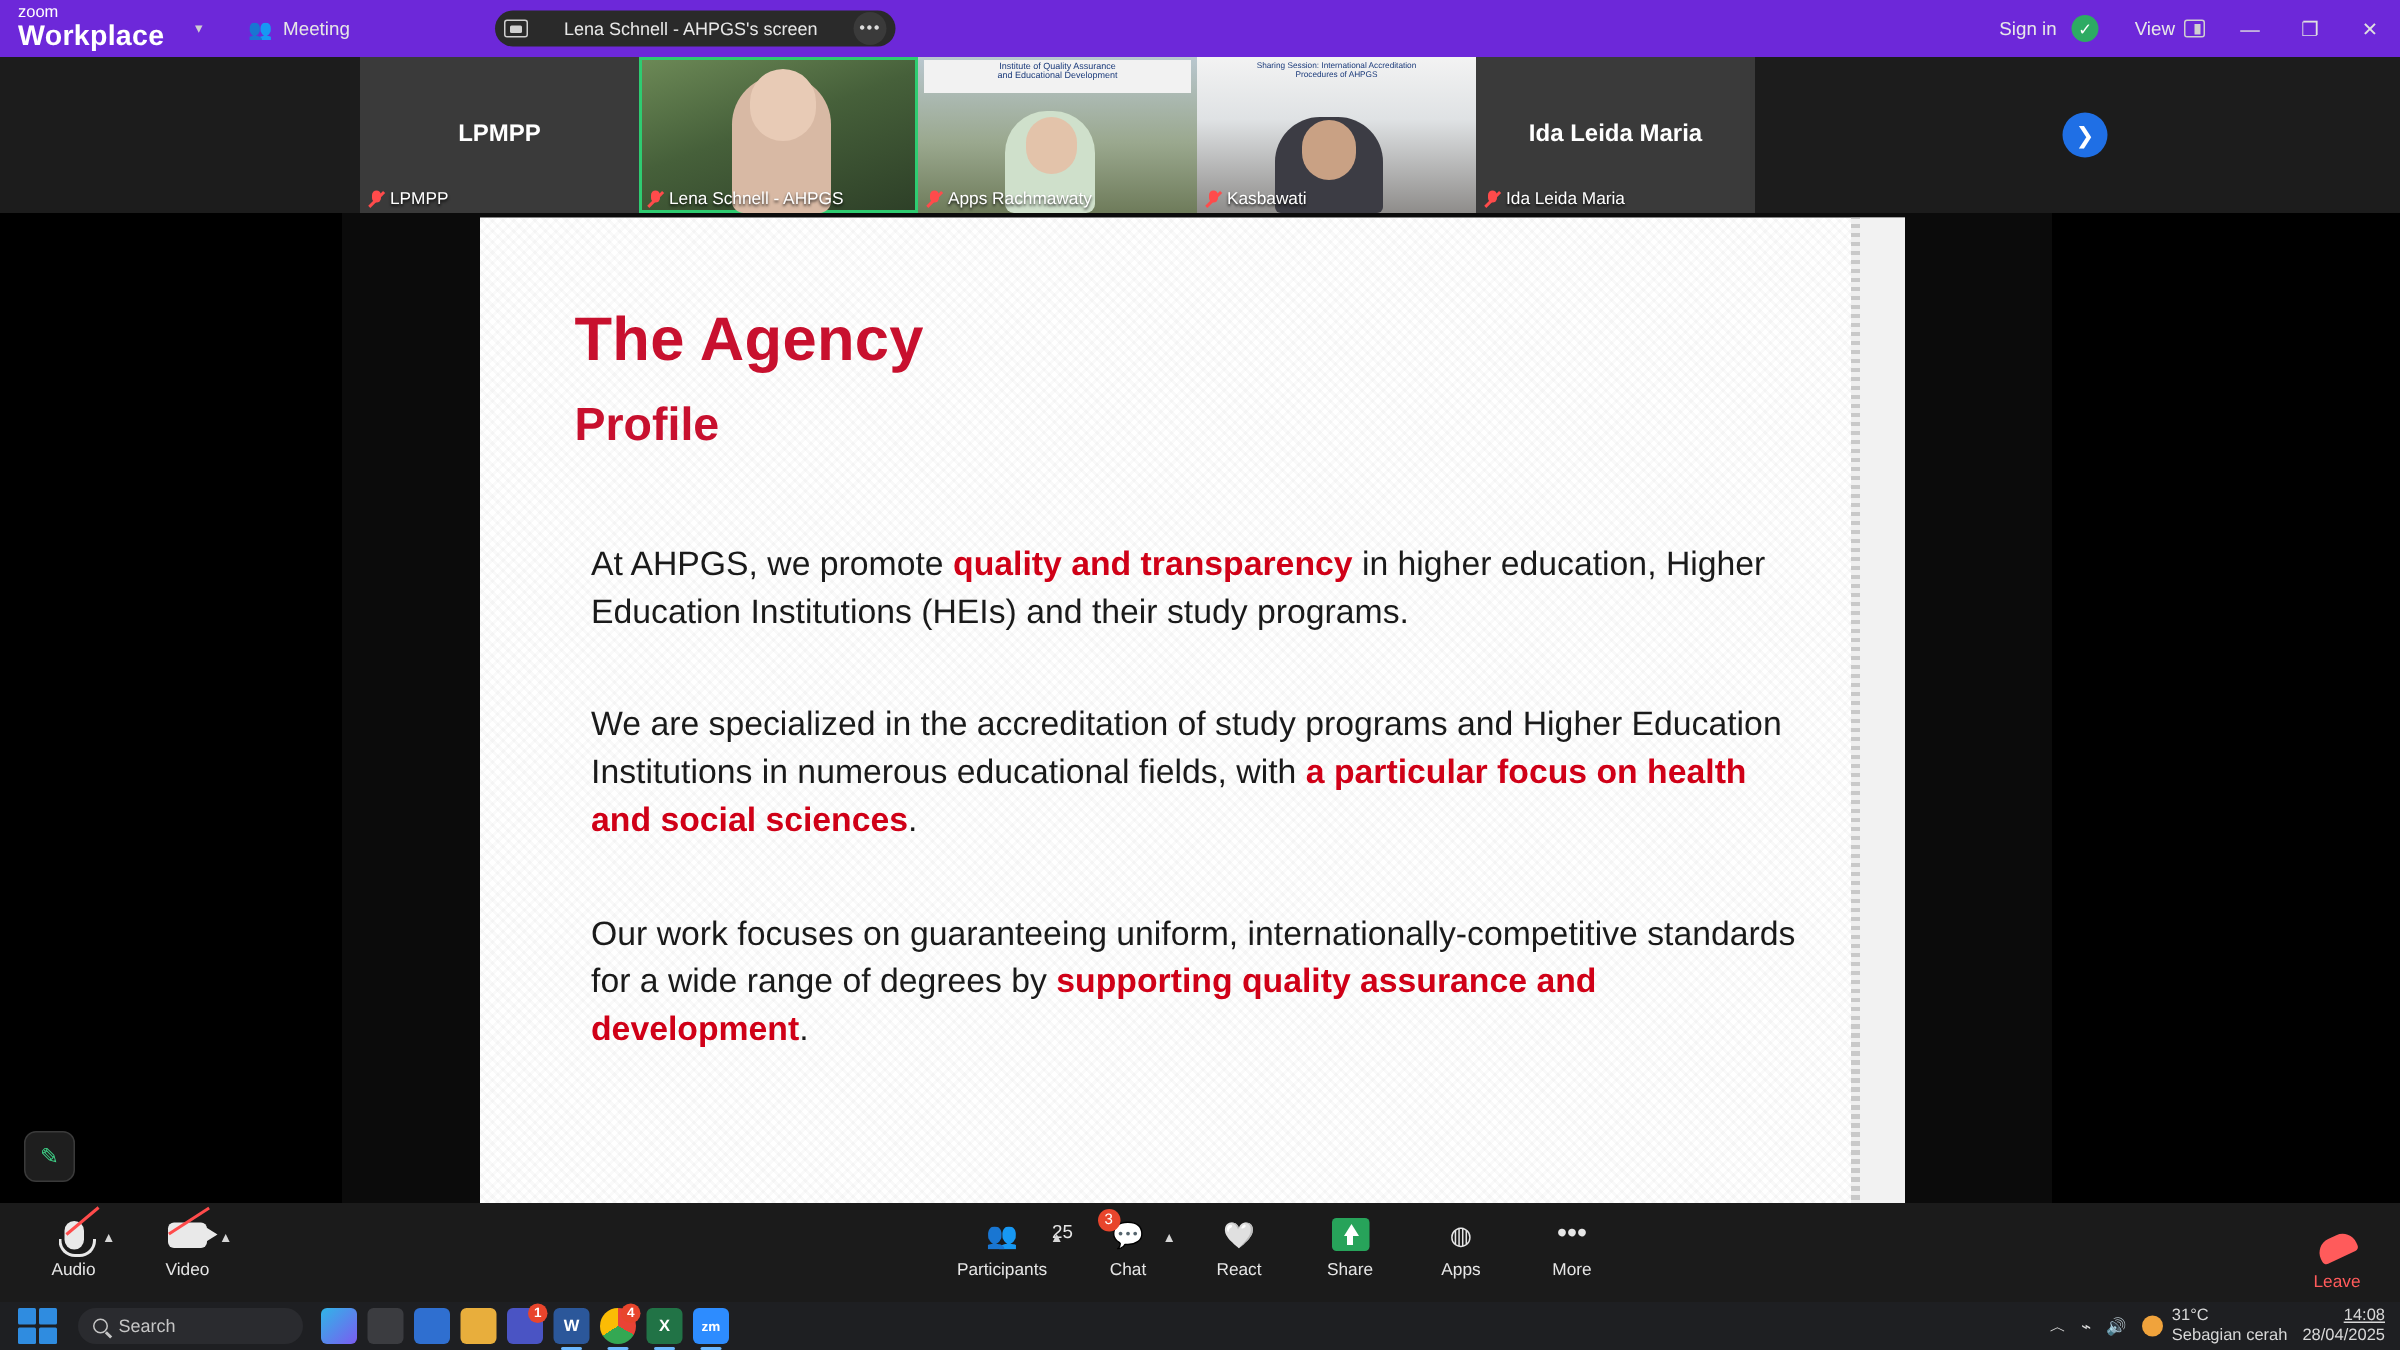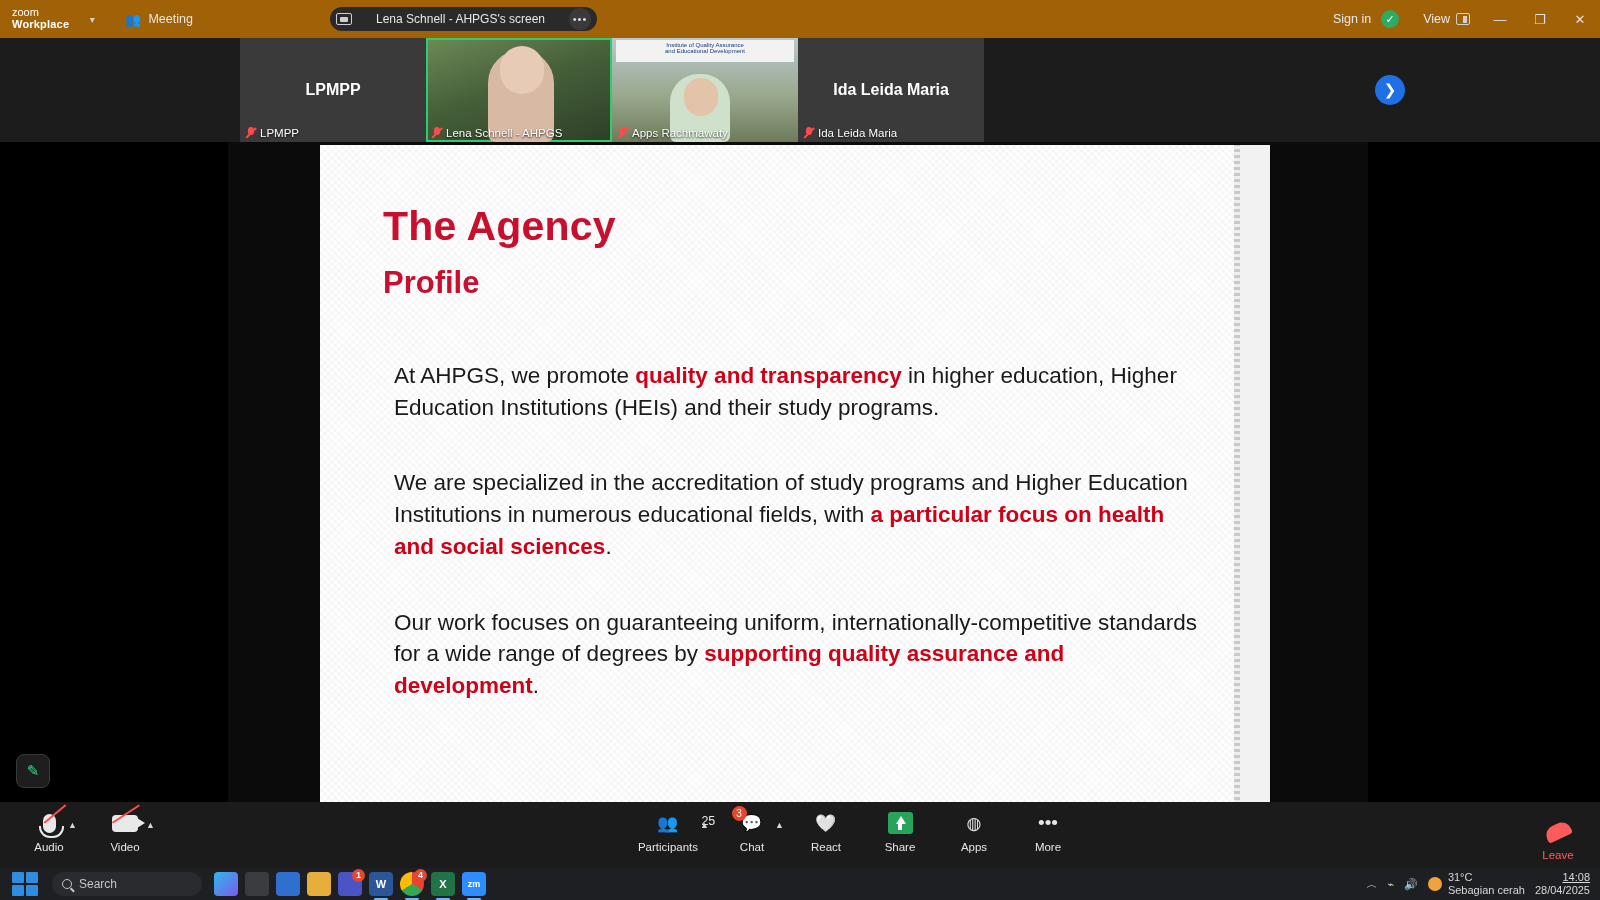--- a/index.html
+++ b/index.html
@@ -12,31 +12,31 @@
   .app {
     position: relative;
     width: 1600px; height: 900px;
     background: #0f0f0f;
   }
 
   
   .titlebar {
     position: absolute; top: 0; left: 0;
     width: 1600px; height: 38px;
-    background: #a16207;
+    background: #6d28d9;
     display: flex; align-items: center;
     color: #e8e8e8;
   }
   .zoom-logo {
     margin-left: 12px;
     line-height: 1.05;
     font-size: 11px;
     color: #ffffff;
   }
-  .zoom-logo .w { font-size: 11px; font-weight: bold; letter-spacing: .2px; text-align: center; }
+  .zoom-logo .w { font-size: 19px; font-weight: bold; letter-spacing: .2px; text-align: center; }
   .chev-btn {
     width: 26px; height: 26px; margin-left: 10px;
     display: flex; align-items: center; justify-content: center;
     border-radius: 4px; color: #cfcfcf; font-size: 10px;
   }
   .tb-item {
     display: flex; align-items: center; gap: 7px;
     height: 28px; padding: 0 10px; margin-left: 10px;
     border-radius: 6px; font-size: 12.5px; color: #e6e6e6;
   }
@@ -323,20 +323,29 @@
     <div class="tile" style="background:linear-gradient(180deg,#b9c7cf 0%,#9aa88e 55%,#6e7b5a 100%);">
       <div style="position:absolute;left:4px;top:2px;right:4px;height:22px;background:#f2f2f2;font-size:6px;color:#1a3a7a;text-align:center;padding-top:2px;">Institute of Quality Assurance<br>and Educational Development</div>
       <div style="position:absolute;left:58px;top:36px;width:60px;height:68px;background:#cfe0cb;border-radius:28px 28px 6px 6px;"></div>
       <div style="position:absolute;left:72px;top:40px;width:34px;height:38px;background:#e3c3aa;border-radius:17px;"></div>
       <div class="tile-name">
         <span class="mic-mute"></span>
         <span>Apps Rachmawaty</span>
       </div>
     </div>
 
+    <div class="tile" style="background:linear-gradient(180deg,#f3f3f3 0%,#dfe2e4 40%,#8e8c8a 100%);">
+      <div style="position:absolute;left:6px;top:3px;right:6px;height:20px;font-size:5.5px;color:#1a3a7a;text-align:center;">Sharing Session: International Accreditation<br>Procedures of AHPGS</div>
+      <div style="position:absolute;left:52px;top:40px;width:72px;height:64px;background:#3c3c44;border-radius:30px 30px 4px 4px;"></div>
+      <div style="position:absolute;left:70px;top:42px;width:36px;height:40px;background:#c9a184;border-radius:18px;"></div>
+      <div class="tile-name">
+        <span class="mic-mute"></span>
+        <span>Kasbawati</span>
+      </div>
+    </div>
 
 
     <div class="tile" style="background:#3a3a3a;">
       <div class="tile-initial">Ida Leida Maria</div>
       <div class="tile-name">
         <span class="mic-mute"></span>
         <span>Ida Leida Maria</span>
       </div>
     </div>
   </div>

